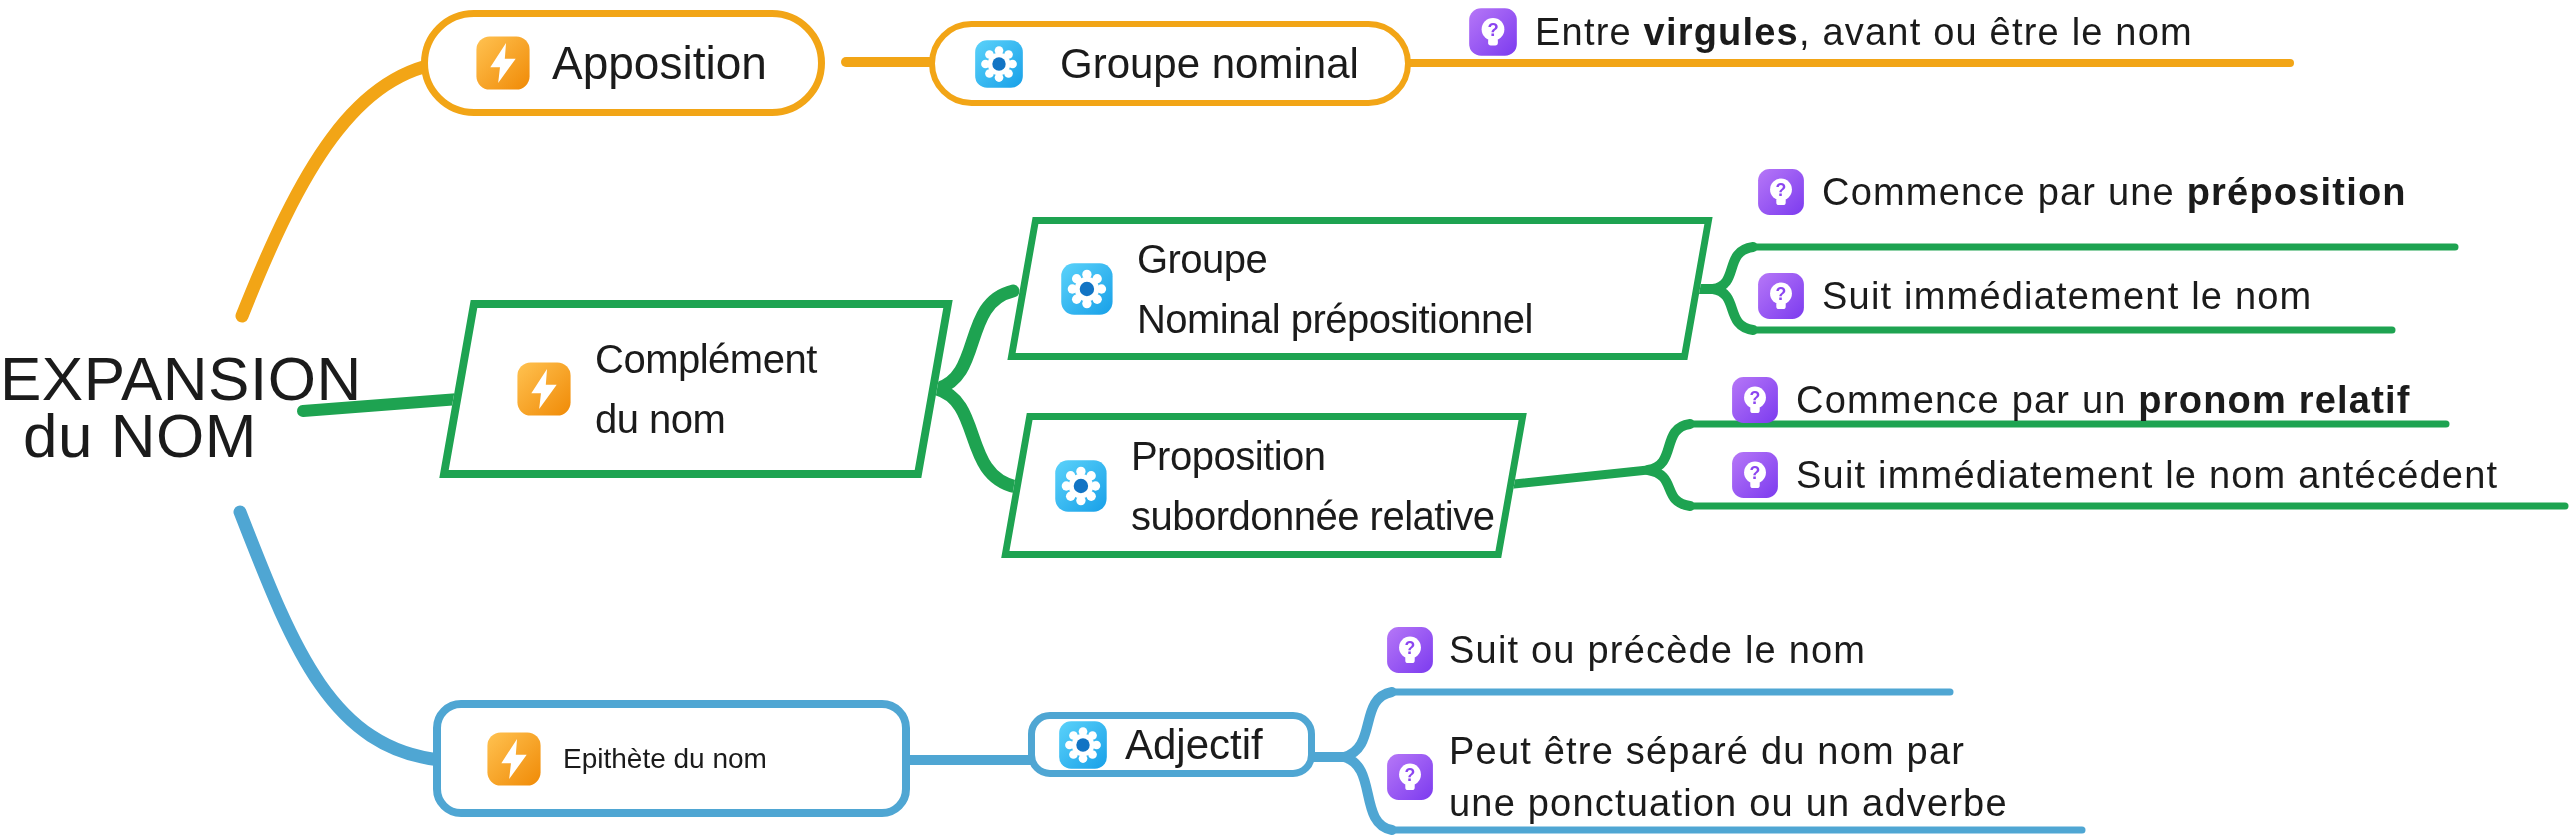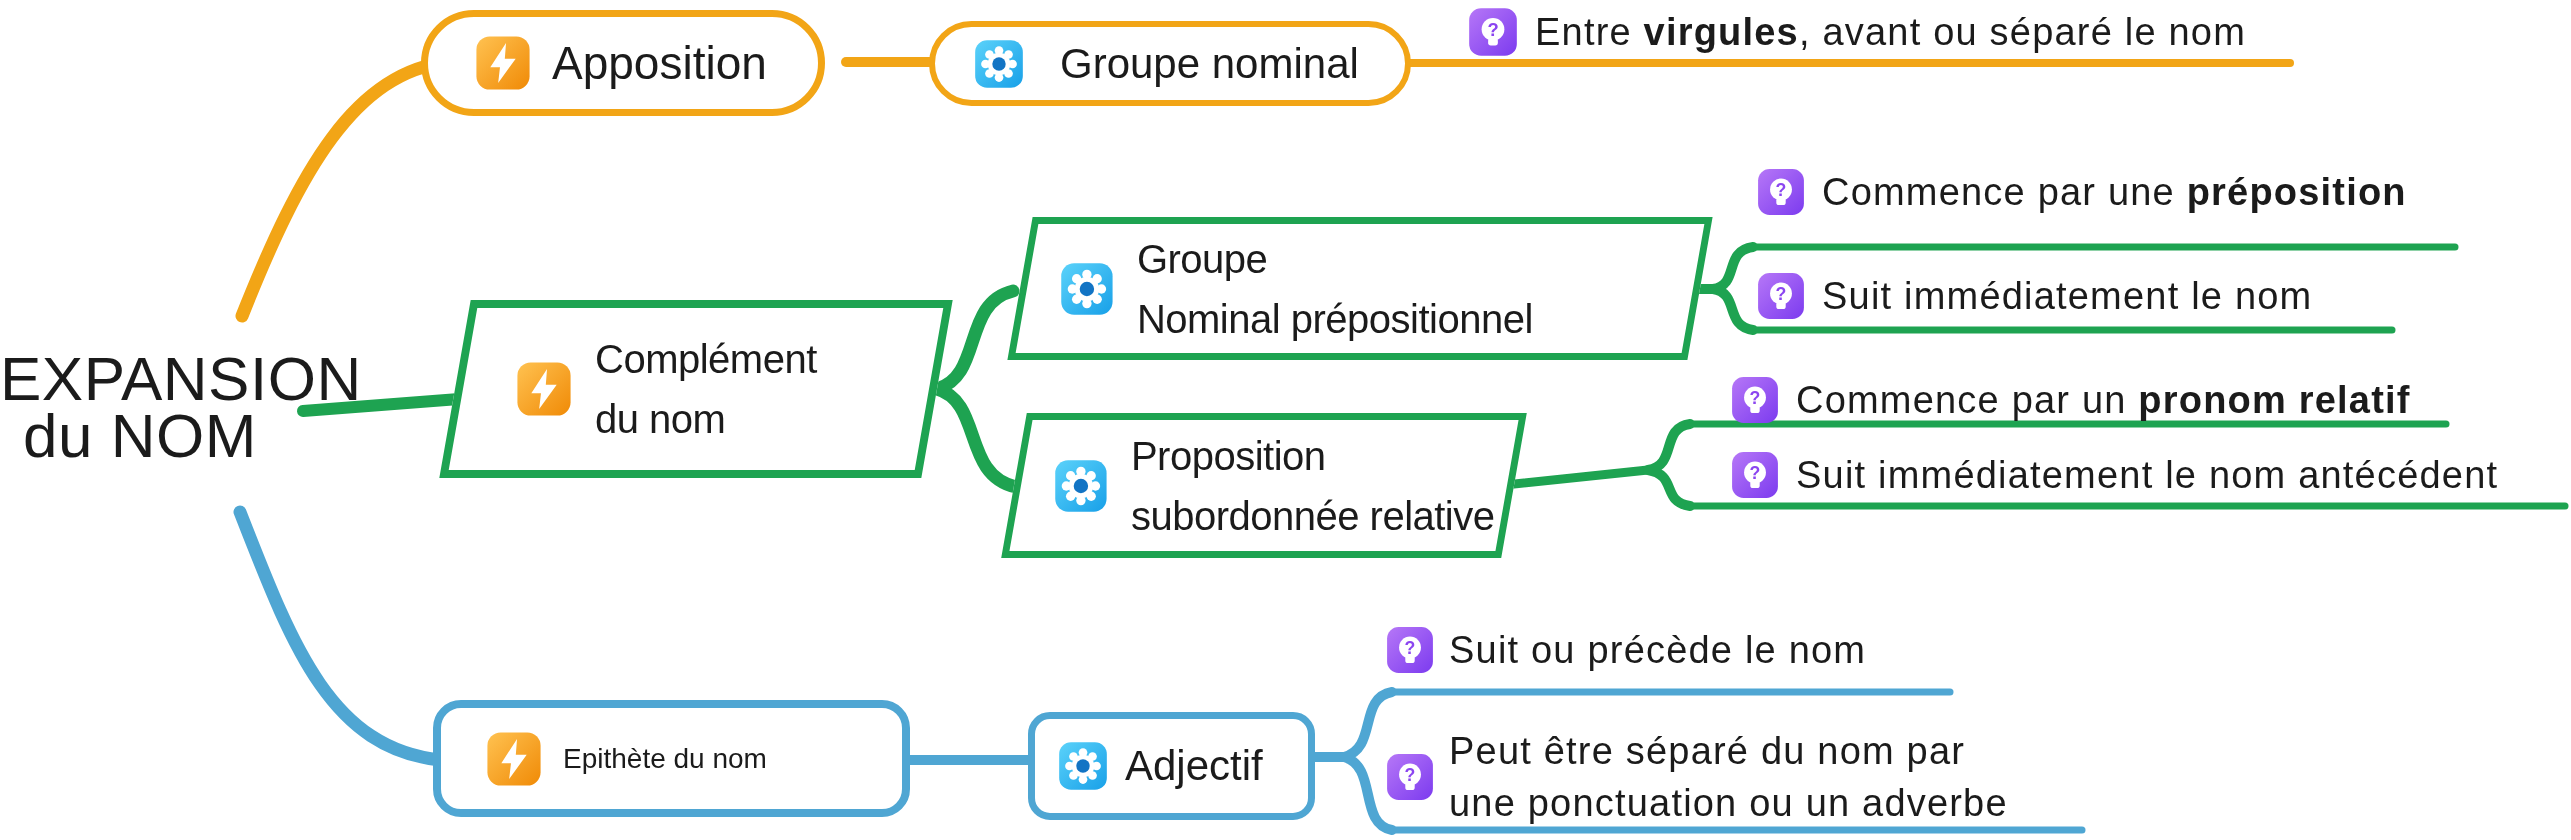--- a/index.html
+++ b/index.html
@@ -16,21 +16,21 @@
   }
   #wires{position:absolute;left:0;top:0;width:2571px;height:840px;}
   .abs{position:absolute;box-sizing:border-box;}
   
   .root-label{left:0;top:350px;width:280px;text-align:center;font-size:62px;line-height:57px;font-weight:500;letter-spacing:0.5px;}
   
   .pill{display:flex;align-items:center;background:#fff;}
   .pill-apposition{left:421px;top:10px;width:404px;height:106px;border:7px solid var(--c-orange);border-radius:53px;padding-left:46px;}
   .pill-gn{left:929px;top:21px;width:482px;height:85px;border:6px solid var(--c-orange);border-radius:43px;padding-left:38px;gap:15px;}
   .pill-epithete{left:433px;top:700px;width:477px;height:117px;border:8px solid var(--c-blue);border-radius:28px;padding-left:44px;}
-  .pill-adjectif{left:1028px;top:712px;width:287px;height:108px;border:7px solid var(--c-blue);border-radius:22px;padding-left:22px;}
+  .pill-adjectif{left:1028px;top:712px;width:287px;height:65px;border:7px solid var(--c-blue);border-radius:22px;padding-left:22px;}
   
   .para{background:#fff;transform:skewX(-10deg);display:flex;align-items:center;}
   .para-complement{left:455px;top:300px;width:482px;height:178px;border:8px solid var(--c-green);padding-left:52px;}
   .para-gnp{left:1020px;top:217px;width:680px;height:143px;border:7px solid var(--c-green);padding-left:32px;}
   .para-psr{left:1014px;top:413px;width:500px;height:145px;border:7px solid var(--c-green);padding-left:32px;}
   .unskew{transform:skewX(10deg);display:flex;align-items:center;}
   .t-lg{font-size:46px;margin-left:20px;white-space:nowrap;}
   .t-md{font-size:42px;margin-left:20px;white-space:nowrap;}
   .t-para{font-size:40px;line-height:60px;letter-spacing:-0.5px;margin-left:22px;white-space:nowrap;}
   
@@ -134,21 +134,21 @@
   <div class="abs pill pill-gn">
     <span class="ic icon-52"><svg viewBox="0 0 48 48" width="52" height="52">
           <use href="#sym-gear"></use>
         </svg></span>
     <span class="t-md">Groupe nominal</span>
   </div>
   <div class="abs leaf" style="left:1467px;top:4px;height:56px;">
     <span class="ic icon-52"><svg viewBox="0 0 48 48" width="52" height="52">
           <use href="#sym-bulb"></use>
         </svg></span>
-    <span class="ntext"><span>Entre </span><strong>virgules</strong><span>, avant ou séparé le nom</span></span>
+    <span class="ntext"><span>Entre </span><strong>virgules</strong><span>, avant ou être le nom</span></span>
   </div>
 
   <div class="abs para para-complement">
     <div class="unskew">
       <span class="ic icon-58"><svg viewBox="0 0 48 48" width="58" height="58">
             <use href="#sym-lightning"></use>
           </svg></span>
       <span class="t-para">
         <span style="display:block">Complément</span>
         <span style="display:block">du nom</span>

